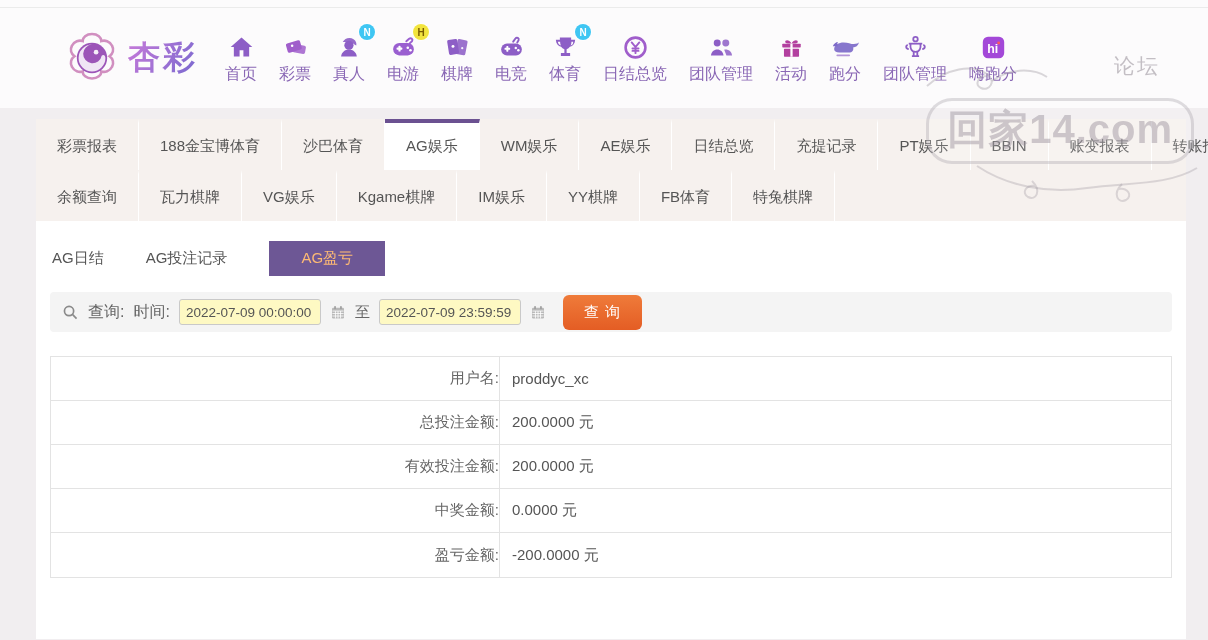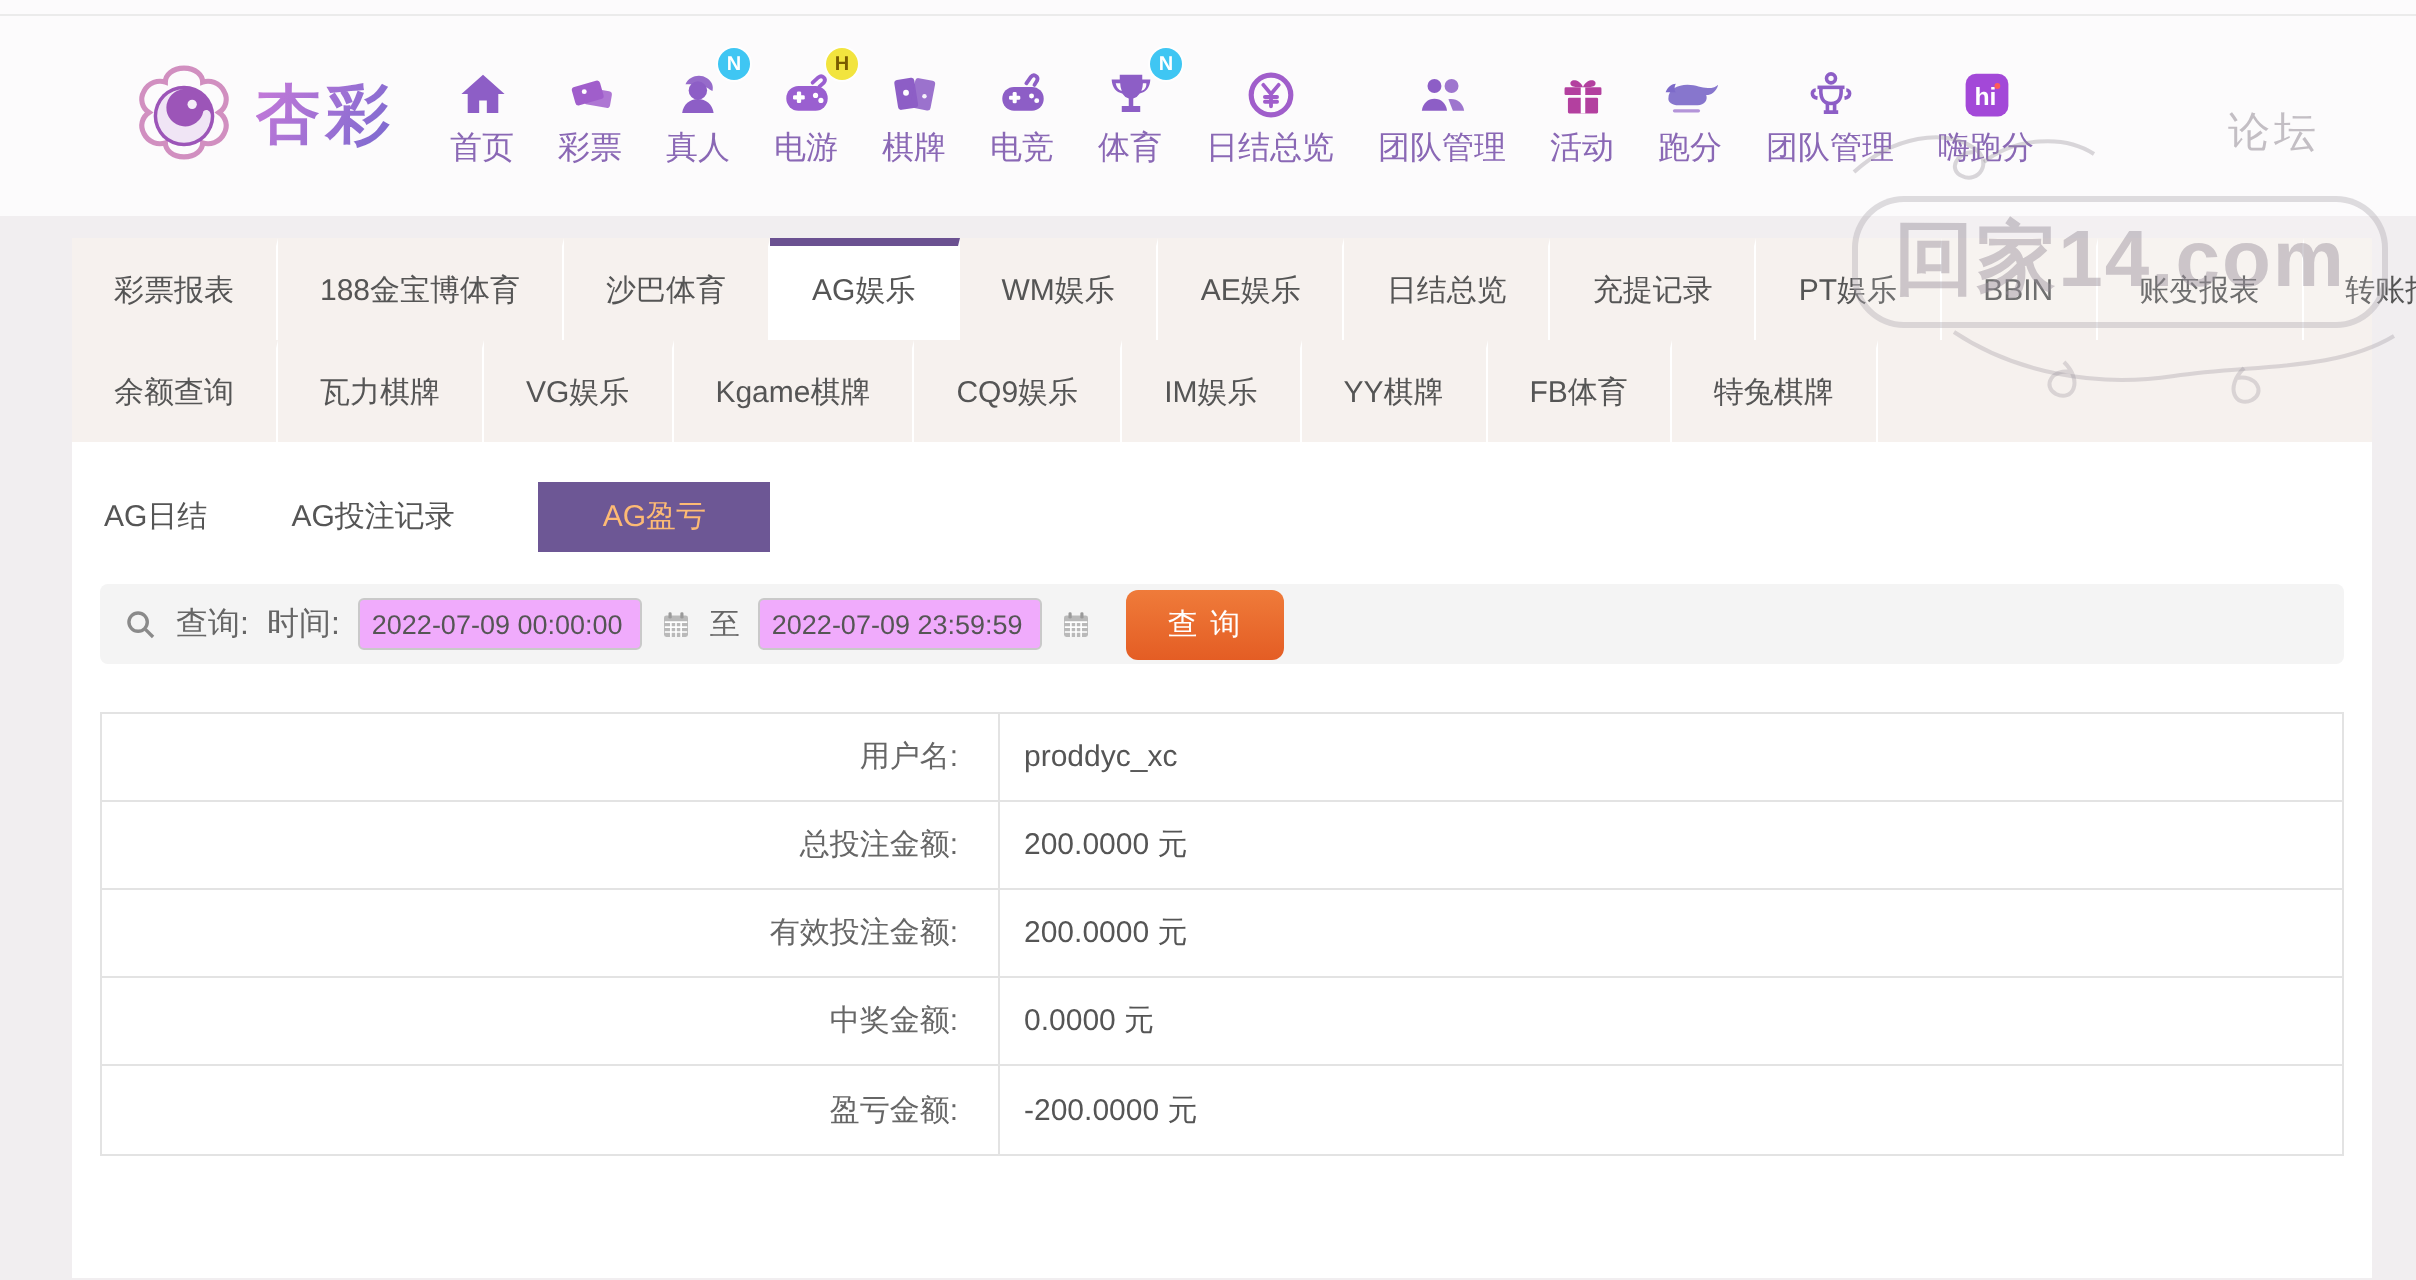--- a/index.html
+++ b/index.html
@@ -52,36 +52,36 @@
   
   .subtabs { display:flex; align-items:center; gap:42px; margin:8px 0 16px 2px; }
   .subtab { font-size:15px; color:#555; cursor:pointer; padding:8px 0; white-space:nowrap; }
   .subtab.active { background:#6d5795; color:#fdba74; padding:8px 32px; }
   
   .query { height:40px; background:#f4f4f4; border-radius:4px; display:flex; align-items:center; padding:0 12px; gap:9px; }
   .q-icon svg { width:17px; height:17px; display:block; }
   .q-label { font-size:16px; color:#666; white-space:nowrap; }
   .q-input {
     width:142px; height:26px; border:1px solid #c9c9c9; border-radius:3px;
-    font-size:13.5px; color:#555; padding:0 6px; background:#f0abfc; font-family:inherit;
+    font-size:13.5px; color:#555; padding:0 6px; background:#fef9c3; font-family:inherit;
   }
   .q-cal { cursor:pointer; display:flex; }
   .q-cal svg { width:16px; height:17px; }
   .q-to { font-size:15px; color:#666; }
   .q-btn {
     background:linear-gradient(#ef7b3a,#e45d24); color:#fff; font-size:15px; letter-spacing:1px;
     border:none; border-radius:6px; padding:8px 21px; margin-left:8px; cursor:pointer; font-family:inherit;
   }
   
   .info-table { border:1px solid #e3e3e3; margin-top:24px; }
   .trow { display:flex; height:44px; border-bottom:1px solid #e3e3e3; background:#fff; }
   .trow:last-child { border-bottom:none; }
   .tlabel {
     width:449px; border-right:1px solid #e3e3e3; font-size:15px; color:#666;
-    display:flex; align-items:center; justify-content:flex-end; padding-right:20px;
+    display:flex; align-items:center; justify-content:flex-end; padding-right:0;
   }
   .tvalue { flex:1; padding-left:12px; font-size:15px; color:#555; display:flex; align-items:center; }
 </style>
 </head>
 <body>
 
 <div class="topline"></div>
 
 <div class="header">
   <div class="logo">
@@ -334,23 +334,20 @@
         <div class="tab">
           <span>瓦力棋牌</span>
         </div>
         <div class="tab">
           <span>VG娱乐</span>
         </div>
         <div class="tab">
           <span>Kgame棋牌</span>
         </div>
         <div class="tab">
-          <span>CQ9娱乐</span>
-        </div>
-        <div class="tab">
           <span>IM娱乐</span>
         </div>
         <div class="tab">
           <span>YY棋牌</span>
         </div>
         <div class="tab">
           <span>FB体育</span>
         </div>
         <div class="tab">
           <span>特兔棋牌</span>

